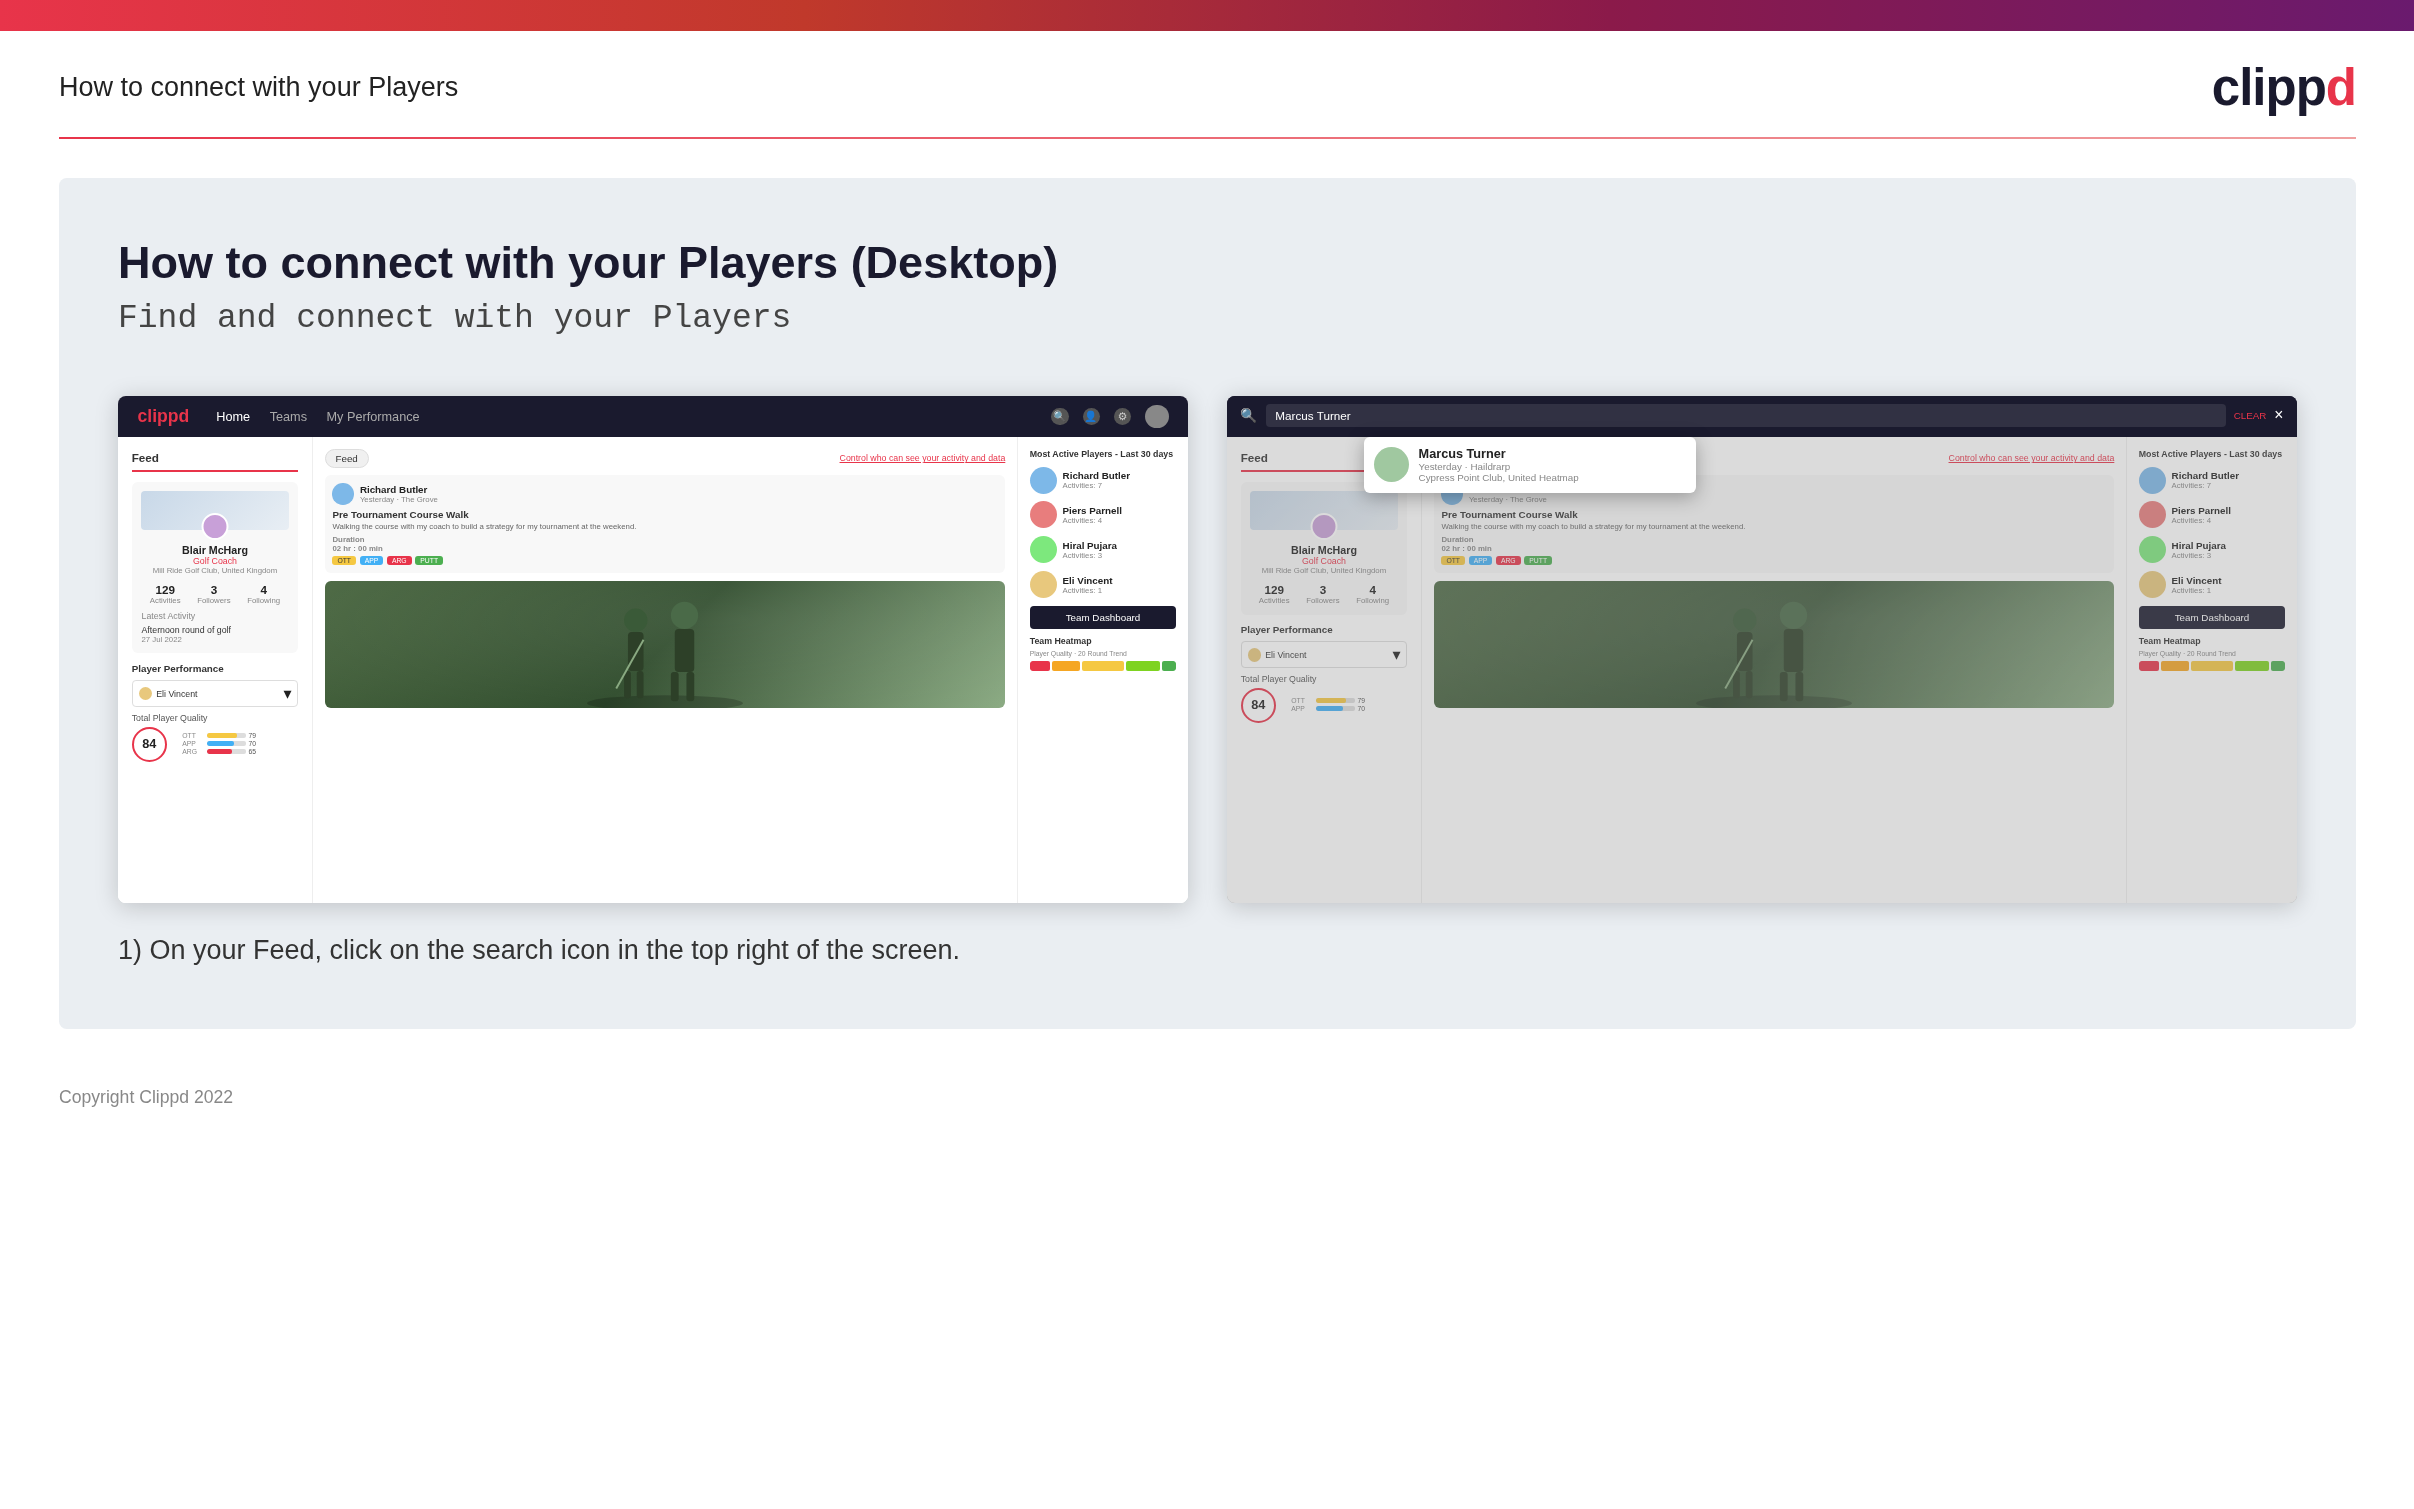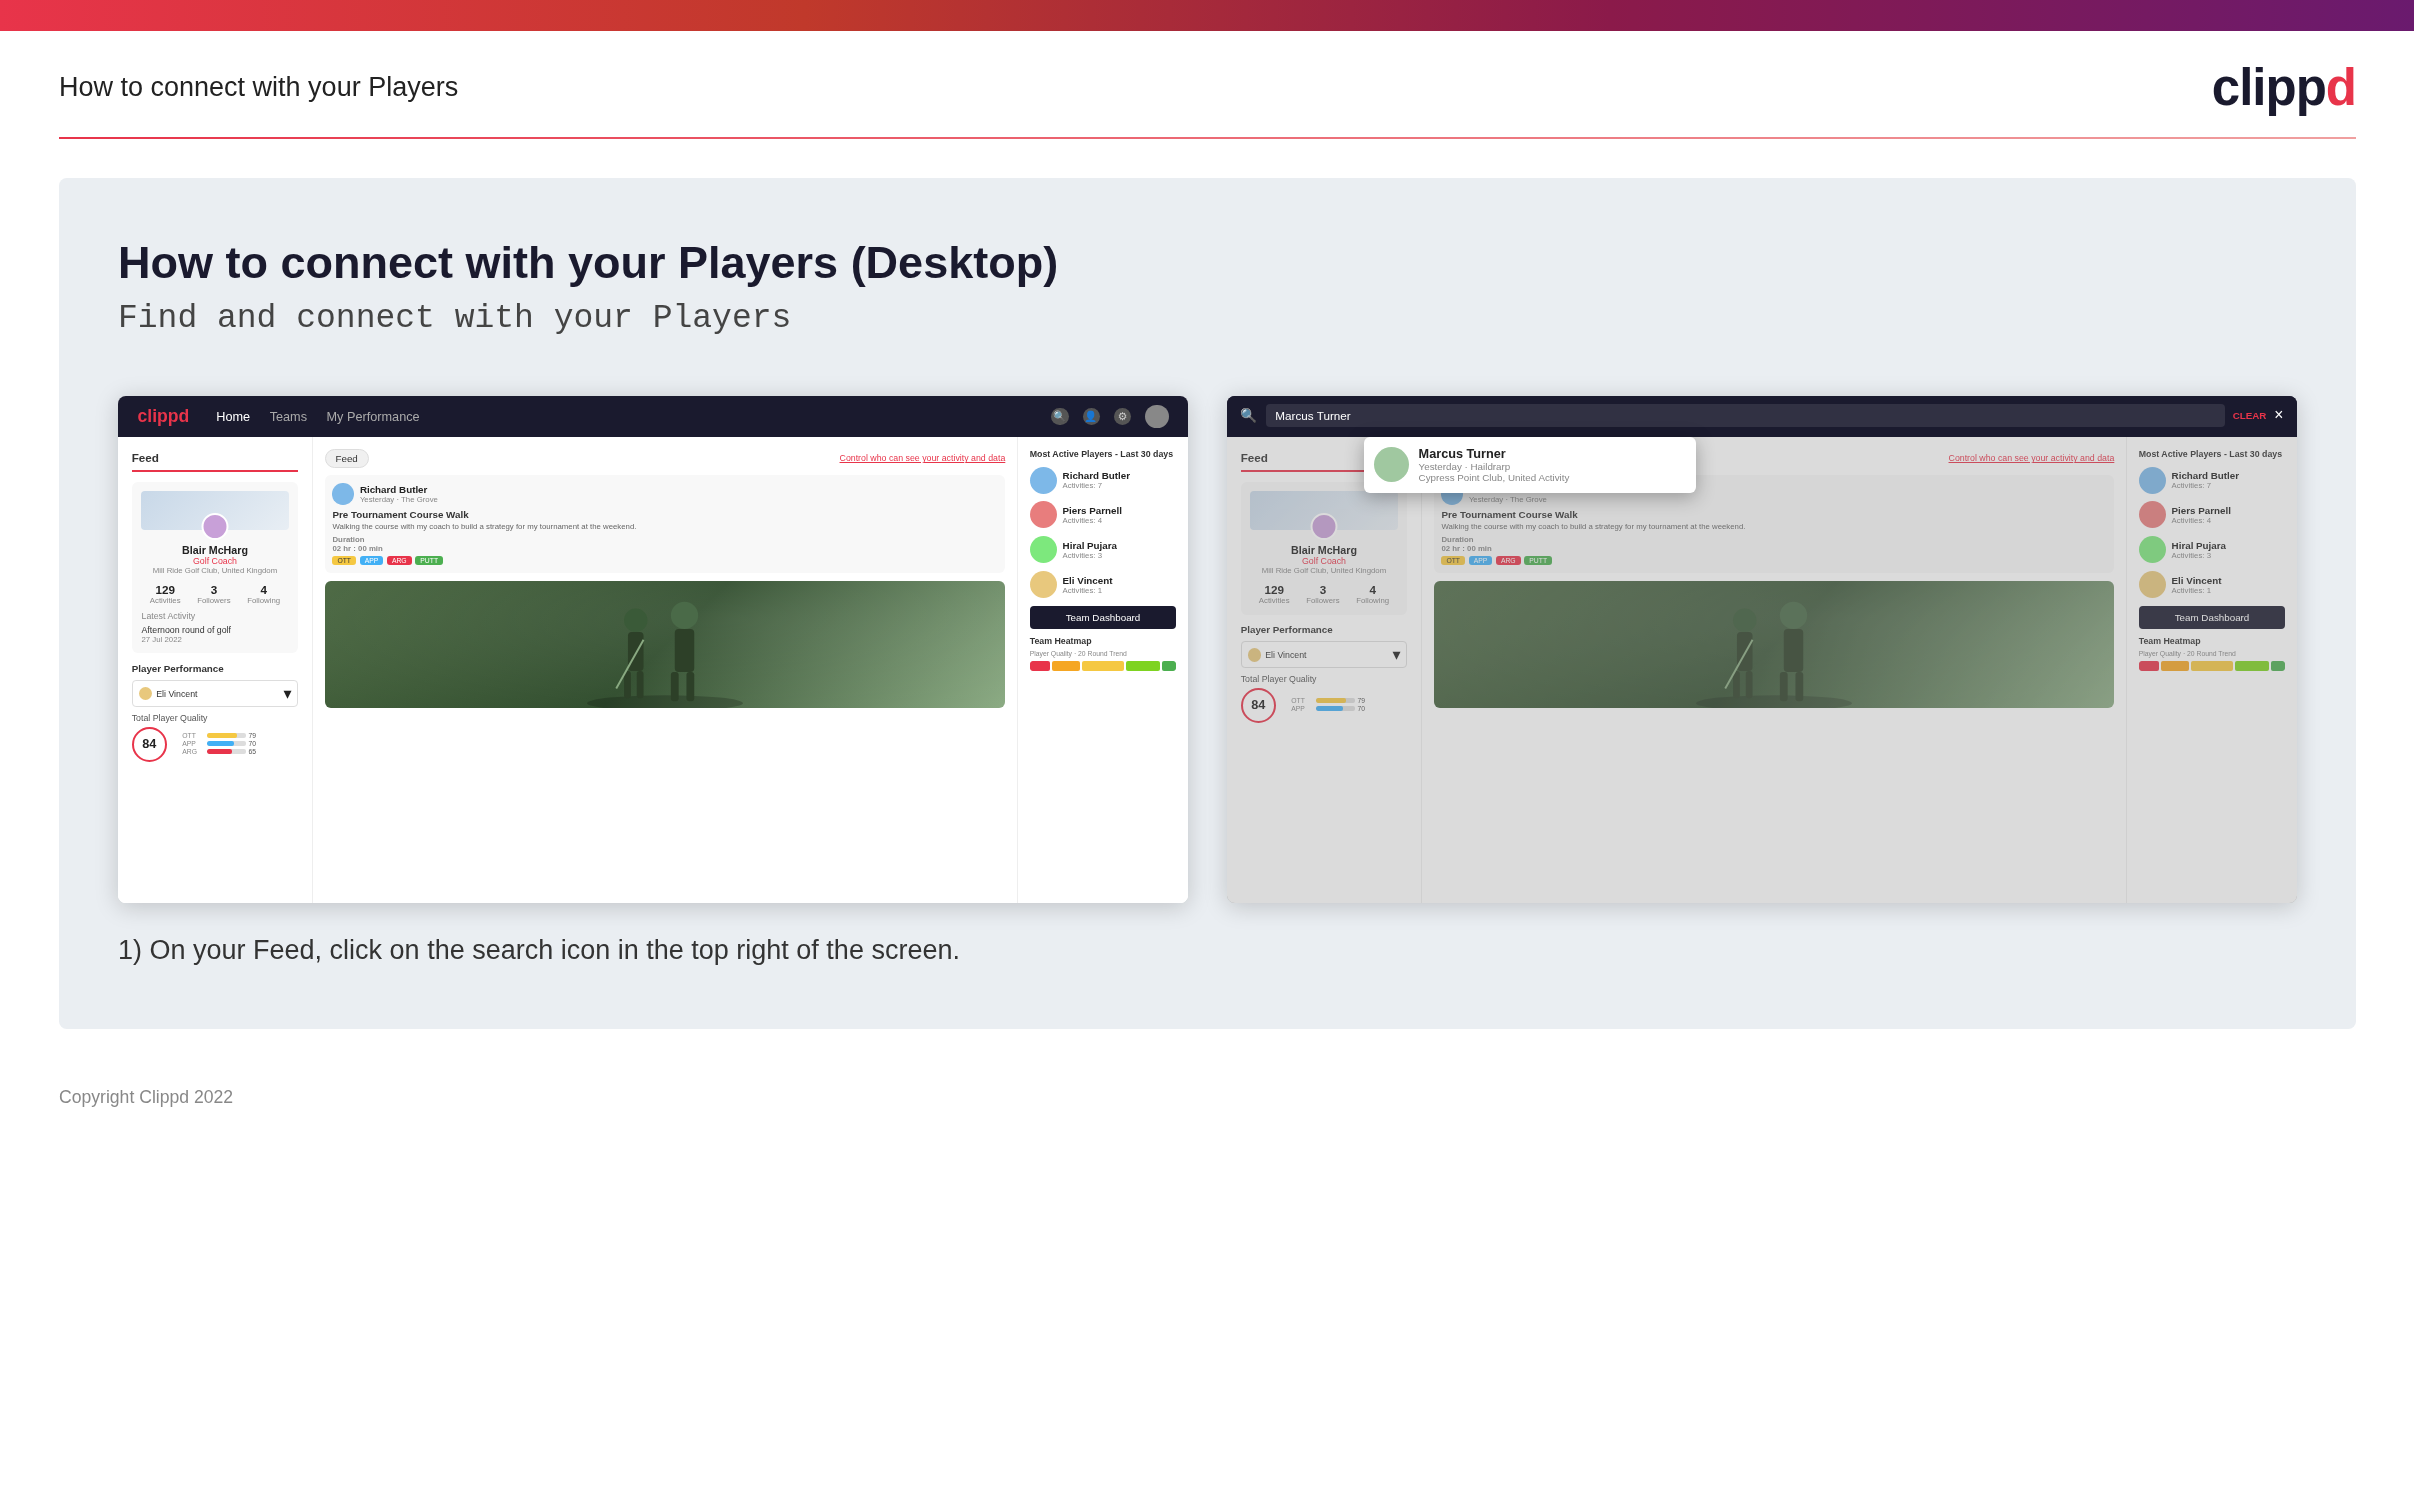--- a/index.html
+++ b/index.html
@@ -451,21 +451,21 @@
       background: rgba(255,255,255,0.1);
       border: none;
       border-radius: 3.9px;
       padding: 4.9px 9.8px;
       color: #fff;
       font-size: 11.7px;
     }
     .search-clear {
       color: #e8344a;
       font-size: 9.8px;
-      font-weight: 700;
+      font-weight: 400;
       cursor: pointer;
     }
     .search-close {
       color: #fff;
       font-size: 15.6px;
       cursor: pointer;
     }
     .search-result-dropdown {
       position: absolute;
       top: 41px;
@@ -728,21 +728,21 @@
           <span class="search-clear">CLEAR</span>
           <span class="search-close">×</span>
         </div>
 
         <div class="search-result-dropdown">
           <div class="search-result-item">
             <div class="sr-avatar av-marcus"></div>
             <div>
               <div class="sr-name">Marcus Turner</div>
               <div class="sr-sub">Yesterday · Haildrarp</div>
-              <div class="sr-sub">Cypress Point Club, United Activity</div>
+              <div class="sr-sub">Cypress Point Club, United Heatmap</div>
             </div>
           </div>
         </div>
 
         <div style="position:absolute;top:41px;left:0;right:0;bottom:0;background:rgba(0,0,0,0.45);z-index:5;">
 
           <div class="feed-tab" style="height:100%;opacity:0.7;">
 
             <div class="app-sidebar">
               <div class="feed-label">Feed</div>

